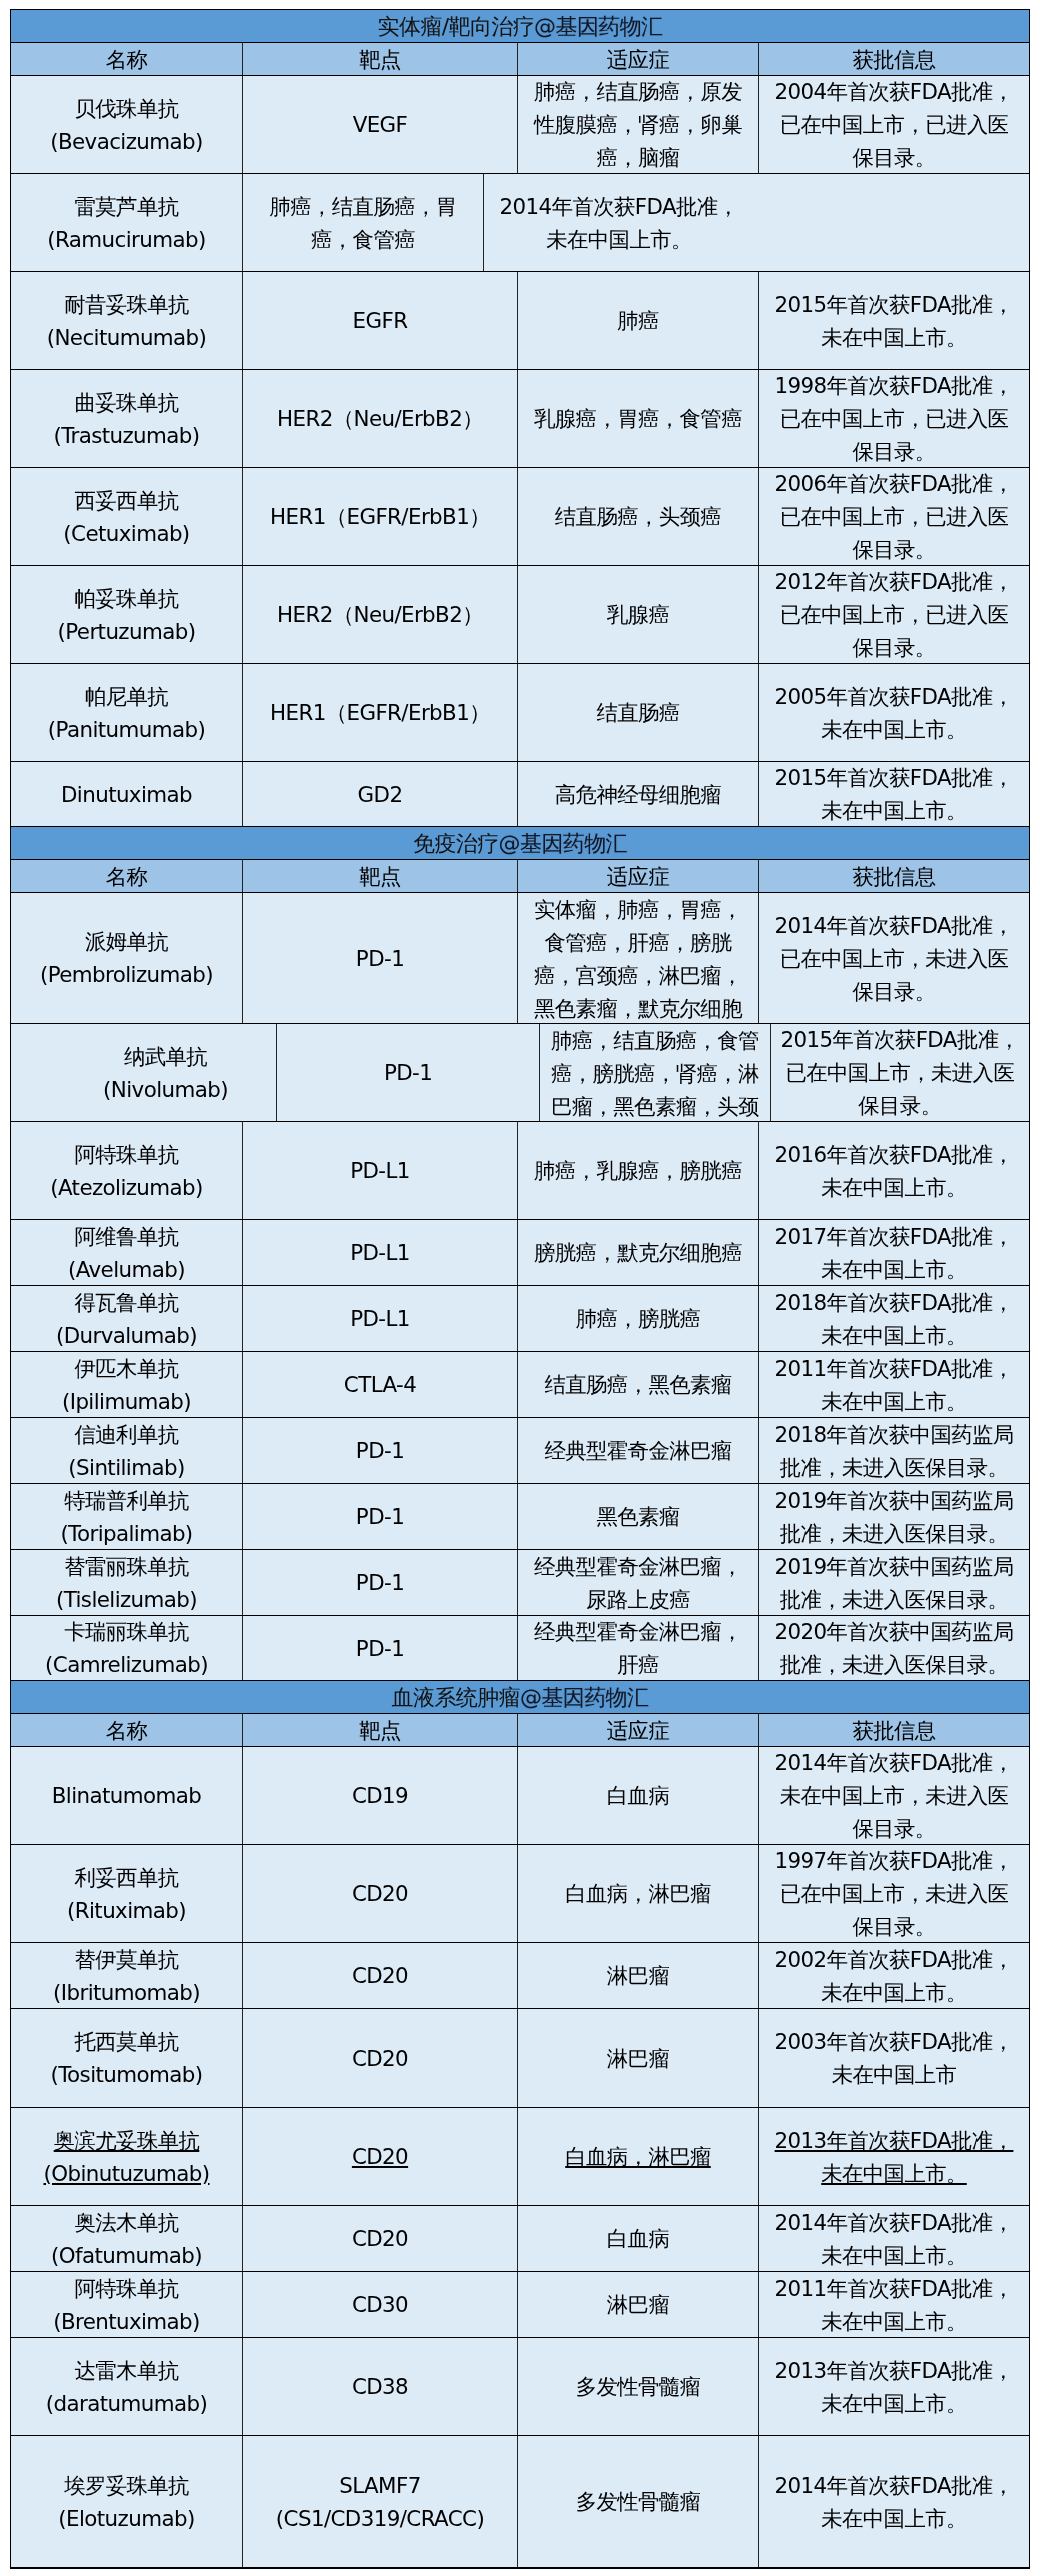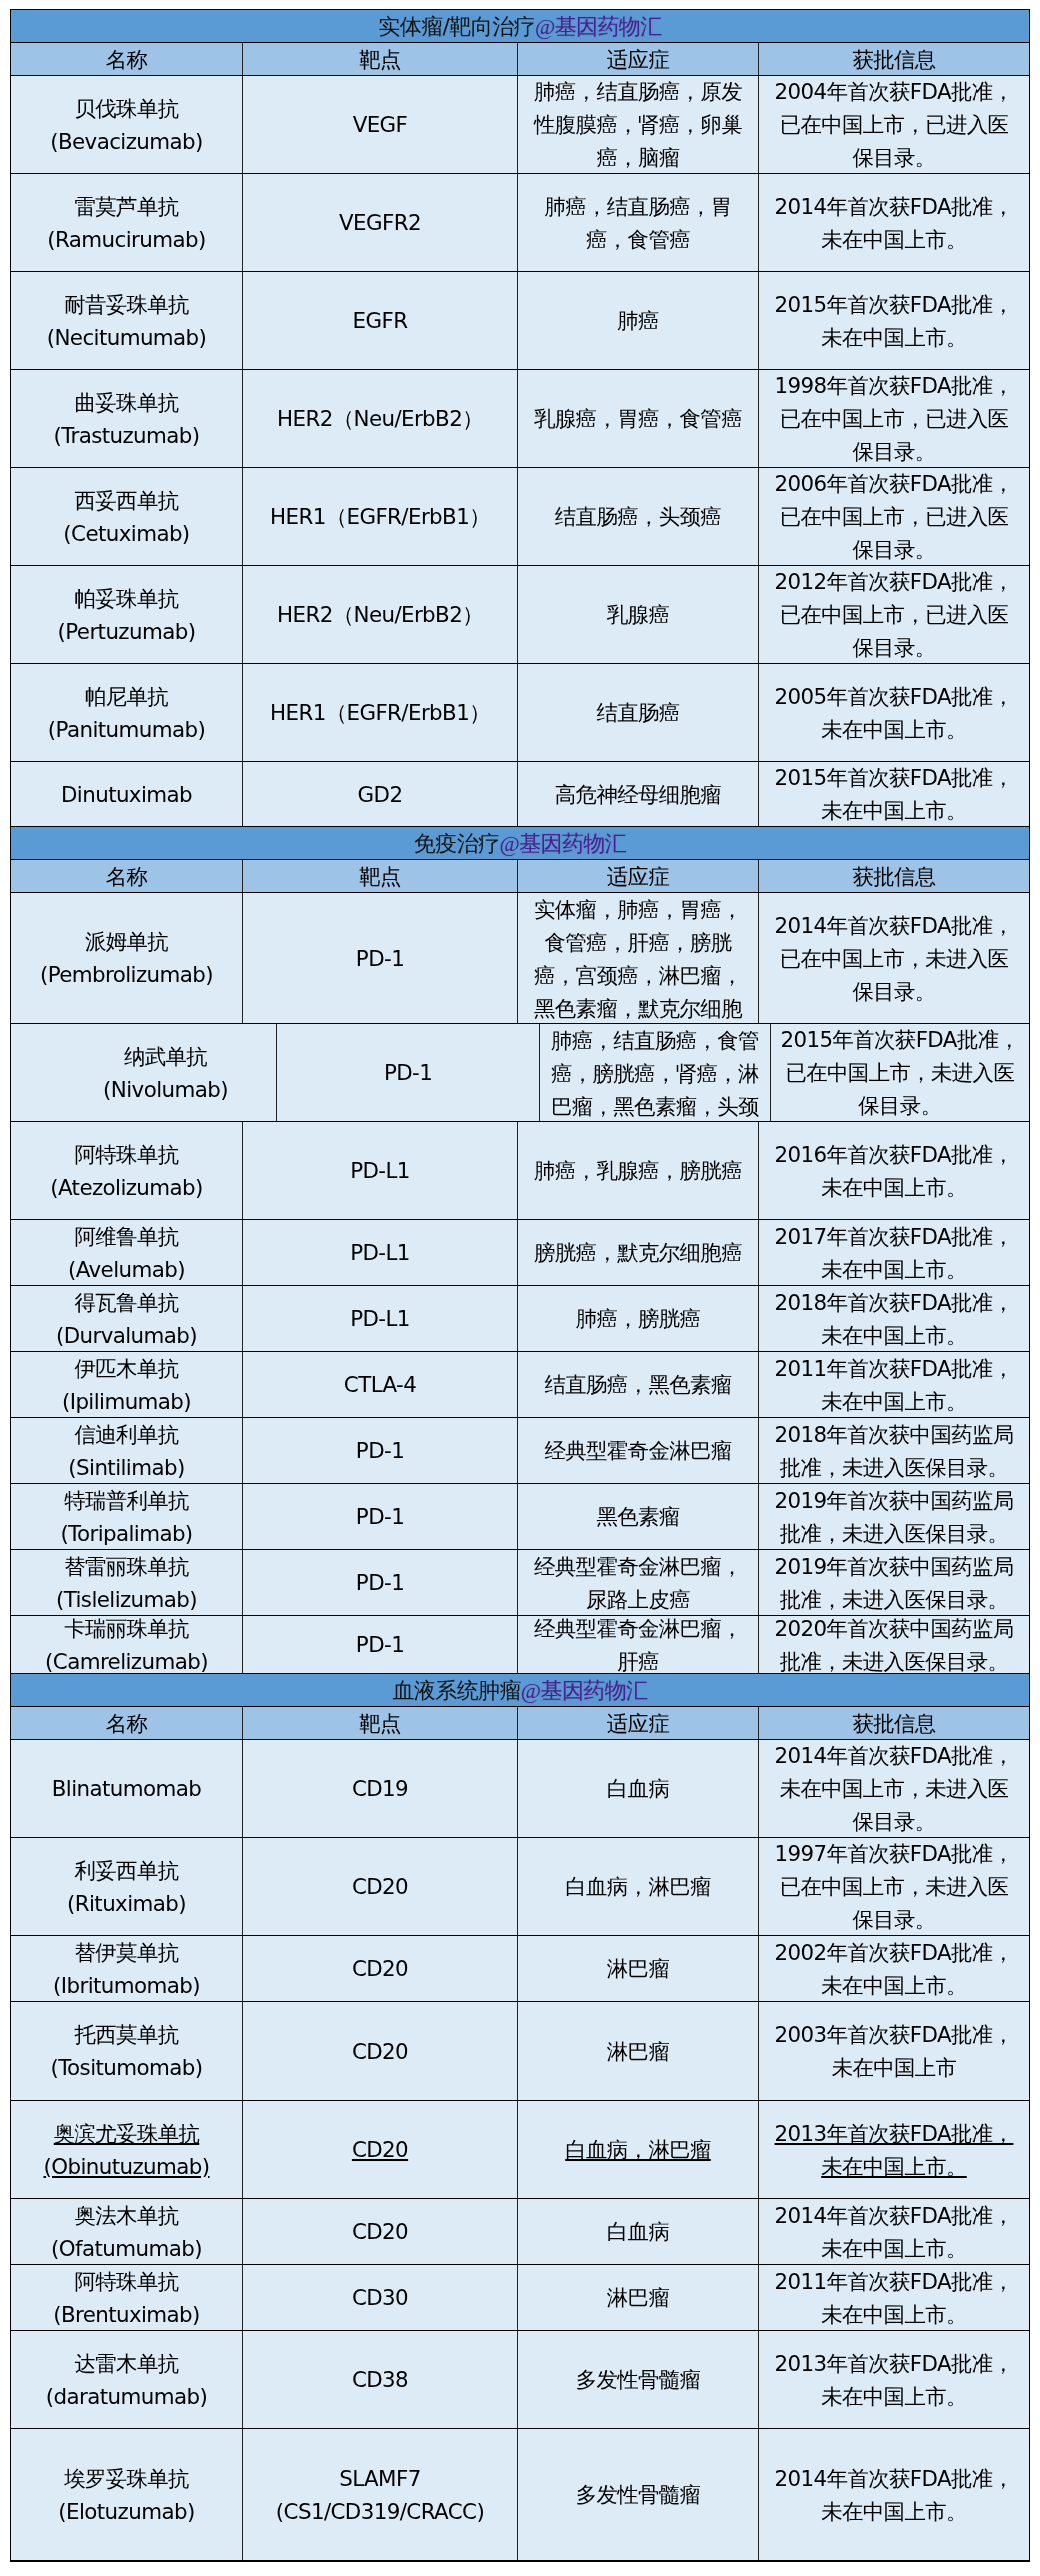--- a/index.html
+++ b/index.html
@@ -4,21 +4,21 @@
 <style>
   html, body { margin: 0; padding: 0; background: #ffffff; }
   body { width: 1040px; height: 2576px; position: relative; overflow: hidden;
          font-family: "DejaVu Sans", "Liberation Sans", sans-serif; color: #000; }
   #table { position: absolute; left: 10px; top: 9.4px; width: 1020px;
            border-left: 1.3px solid #000; border-right: 1.3px solid #000; box-sizing: border-box; }
   .section-title { height: 33px; background: #5b9bd5; border-top: 1.3px solid #000;
            box-sizing: border-box; display: flex; align-items: flex-end; justify-content: center;
            font-size: 22px; letter-spacing: -0.6px; }
   .section-title .title-main { color: #111; }
-  .section-title .title-mark { color: #4c1d95; text-shadow: 0 0 1.3px rgba(60,60,60,0.35); font-family: Liberation Serif, serif; }
+  .section-title .title-mark { color: #0f172a; text-shadow: 0 0 1.3px rgba(60,60,60,0.35); }
   .row { display: flex; border-top: 1.9px solid #000; box-sizing: border-box; }
   .header-row { background: #9dc3e6; }
   .data-row { background: #ddebf7; }
   .cell { box-sizing: border-box; display: flex; flex-direction: column; align-items: center;
           justify-content: center; text-align: center; overflow: hidden;
           font-size: 21.4px; line-height: 33px; border-left: 0.9px solid #222; padding: 0 2.5px; letter-spacing: -0.6px; }
   .cell:first-child { border-left: none; }
   .cell.top { justify-content: flex-start; }
   .c0 { width: 231px; } .c1 { width: 275px; } .c2 { width: 241px; } .c3 { width: 271px; }
   .line { white-space: nowrap; display: block; }
@@ -56,23 +56,20 @@
           <span class="line">2004年首次获FDA批准，</span>
           <span class="line">已在中国上市，已进入医</span>
           <span class="line">保目录。</span>
         </div>
       </div>
       <div class="row data-row" style="height: 98px;">
         <div class="cell c0">
           <span class="line">雷莫芦单抗</span>
           <span class="line">(Ramucirumab)</span>
         </div>
-        <div class="cell c1">
-          <span class="line">VEGFR2</span>
-        </div>
         <div class="cell c2">
           <span class="line">肺癌，结直肠癌，胃</span>
           <span class="line">癌，食管癌</span>
         </div>
         <div class="cell c3">
           <span class="line">2014年首次获FDA批准，</span>
           <span class="line">未在中国上市。</span>
         </div>
       </div>
       <div class="row data-row" style="height: 98px;">
@@ -330,21 +327,21 @@
         </div>
         <div class="cell c2">
           <span class="line">经典型霍奇金淋巴瘤，</span>
           <span class="line">尿路上皮癌</span>
         </div>
         <div class="cell c3">
           <span class="line">2019年首次获中国药监局</span>
           <span class="line">批准，未进入医保目录。</span>
         </div>
       </div>
-      <div class="row data-row" style="height: 58px;">
+      <div class="row data-row" style="height: 65px;">
         <div class="cell c0">
           <span class="line">卡瑞丽珠单抗</span>
           <span class="line">(Camrelizumab)</span>
         </div>
         <div class="cell c1">
           <span class="line">PD-1</span>
         </div>
         <div class="cell c2">
           <span class="line">经典型霍奇金淋巴瘤，</span>
           <span class="line">肝癌</span>

